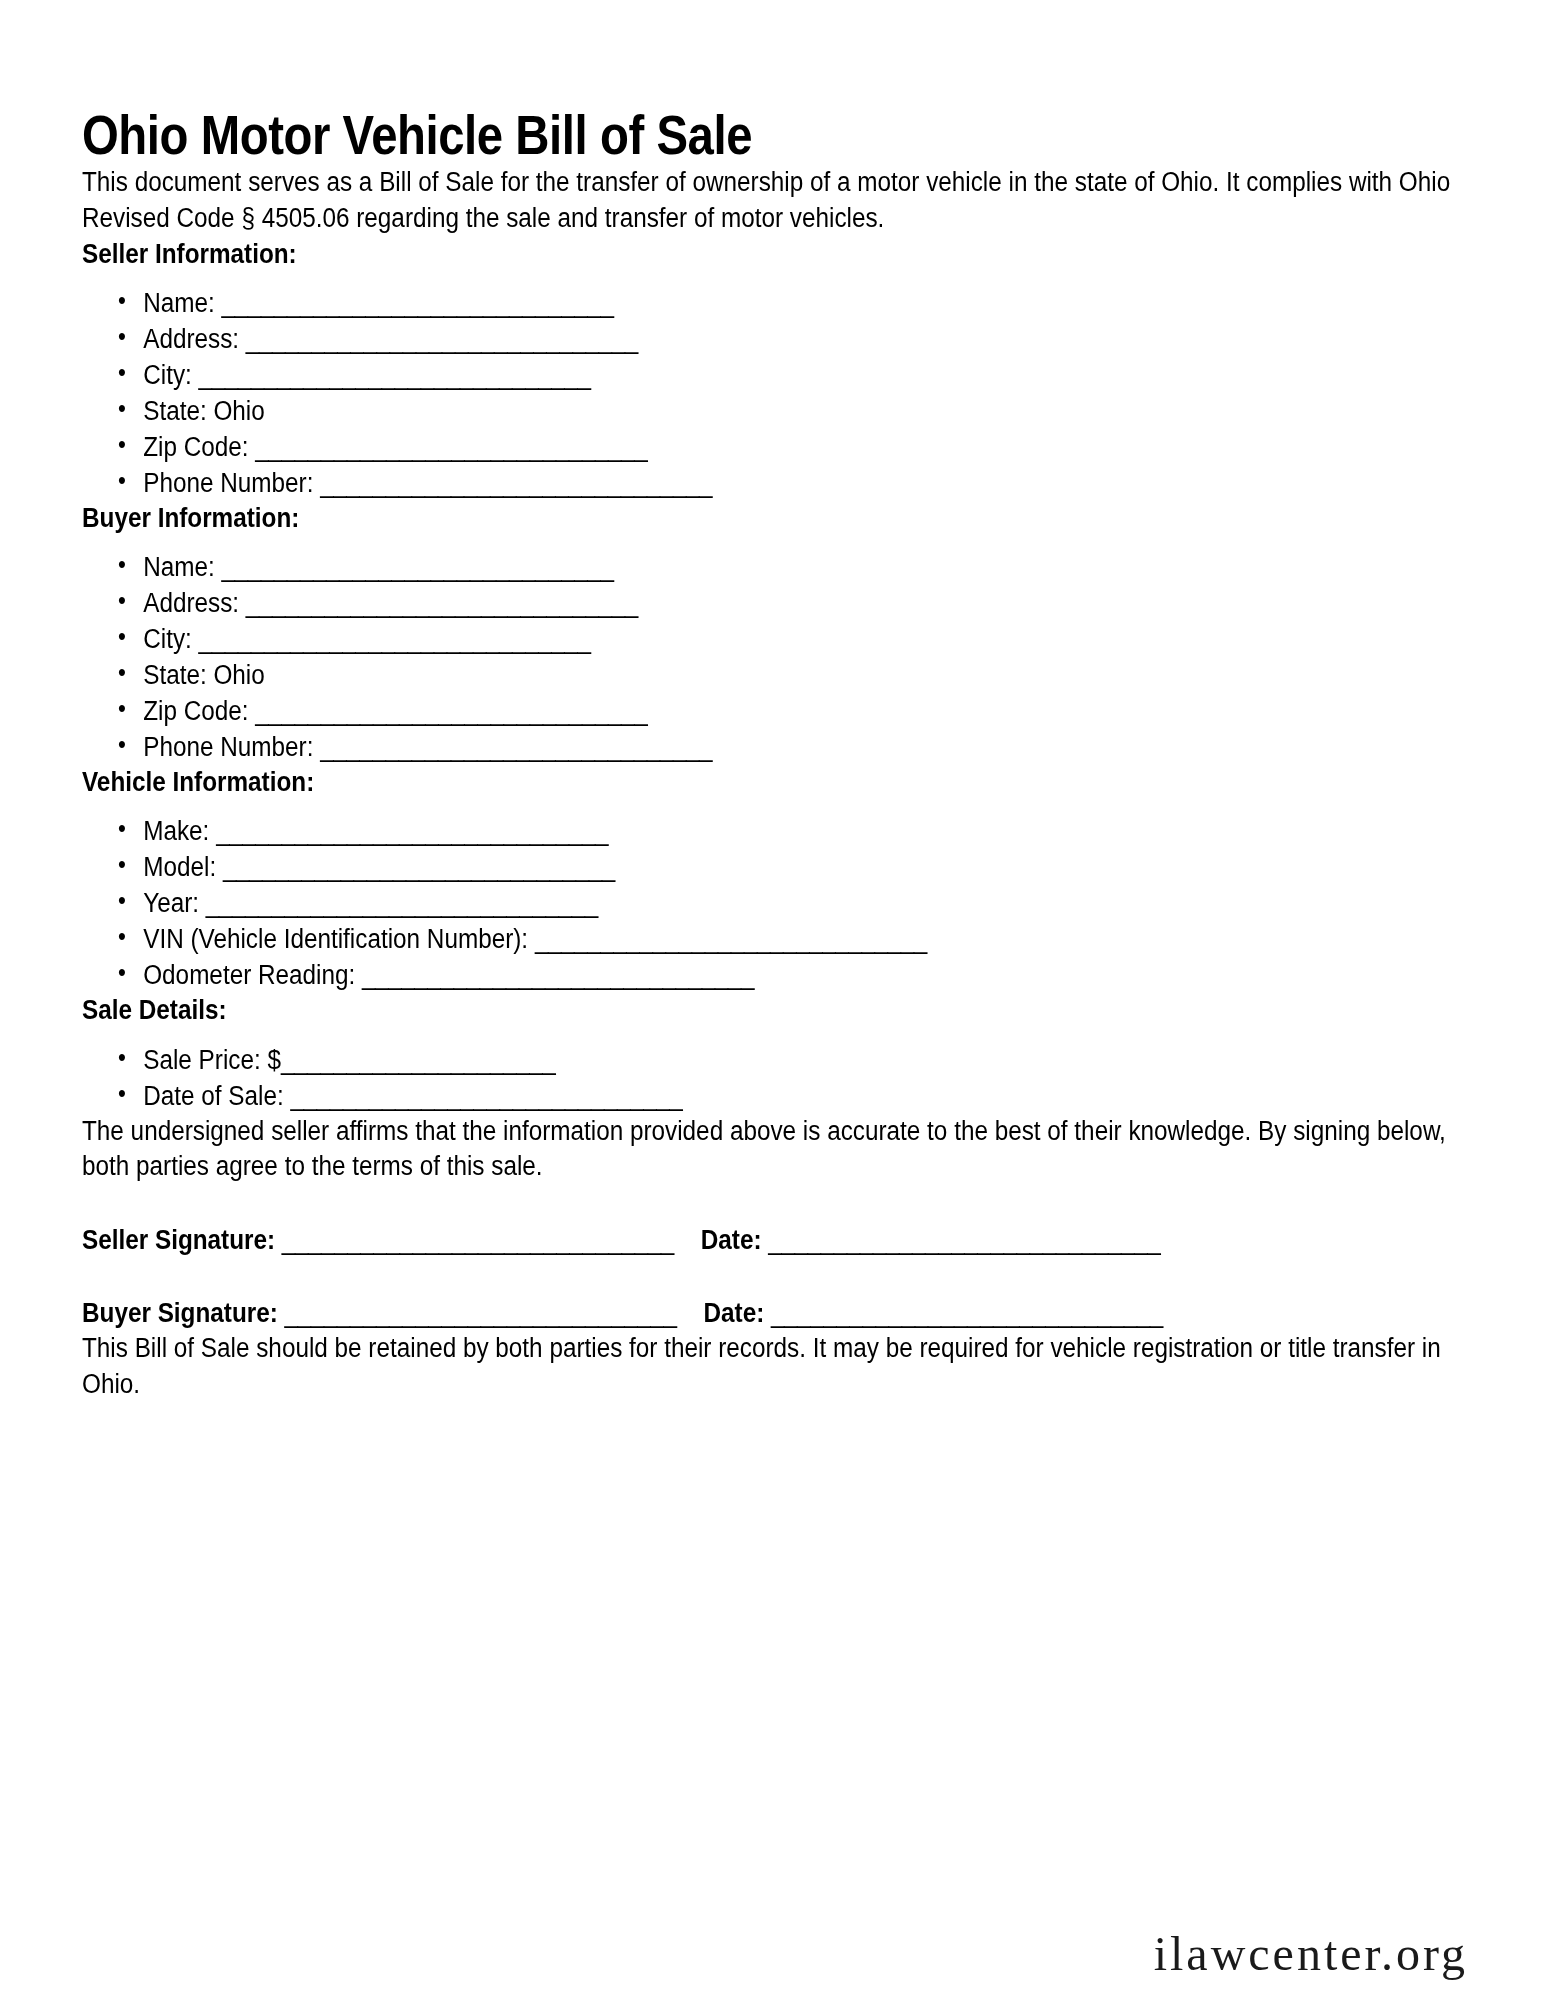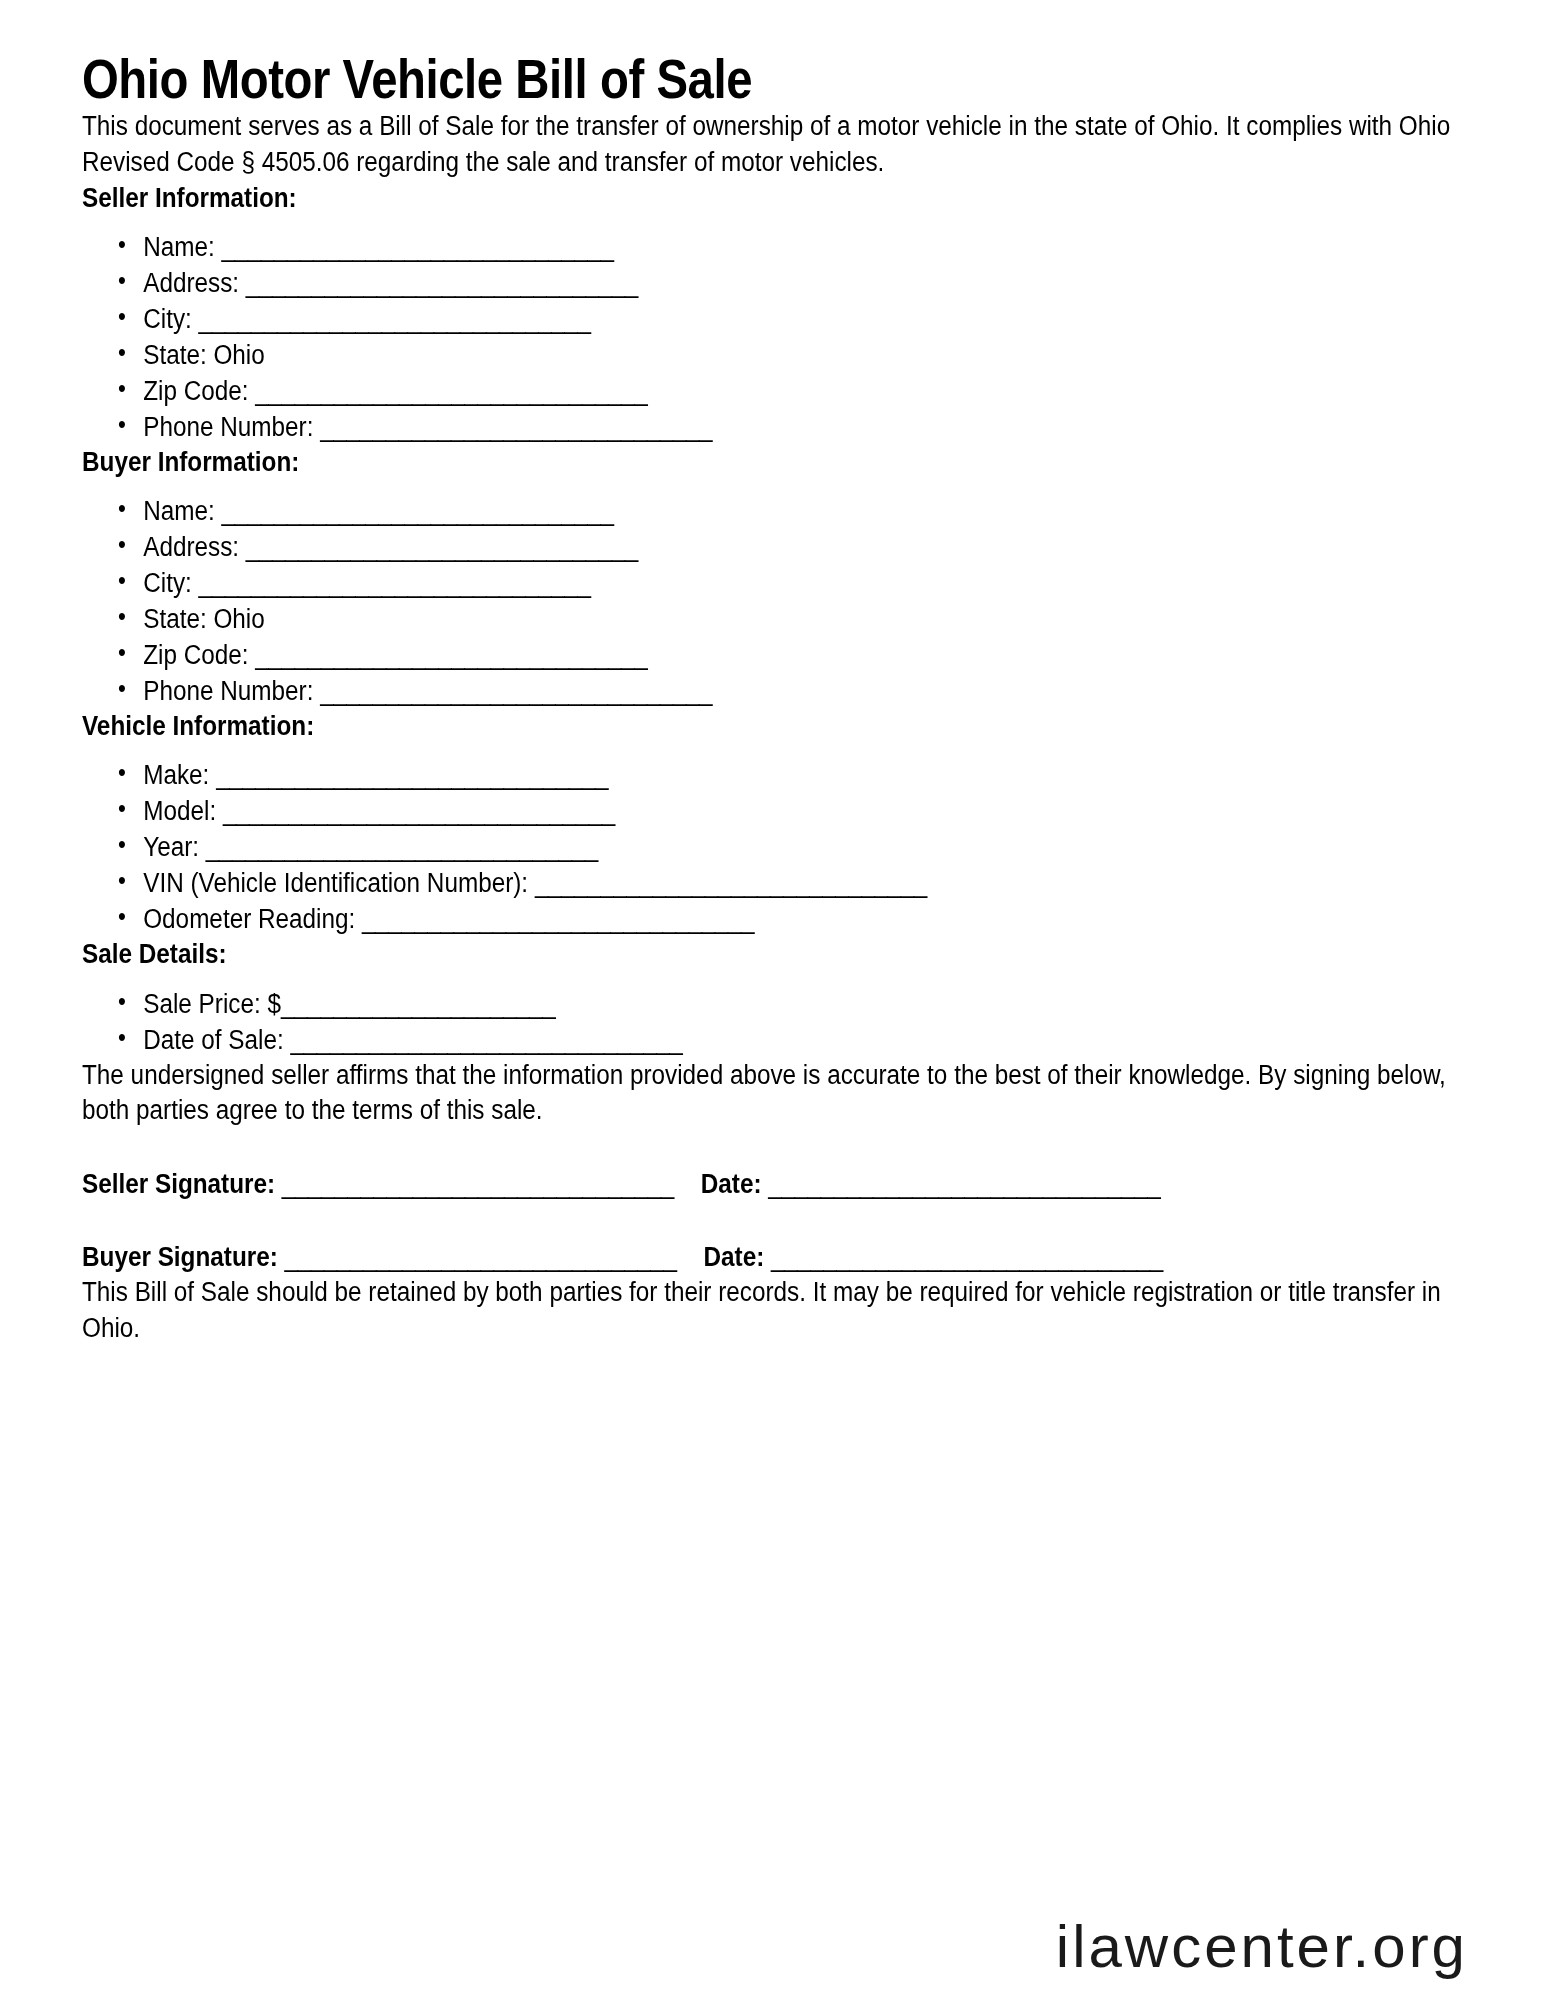--- a/index.html
+++ b/index.html
@@ -14,21 +14,21 @@
     font-family: "Liberation Sans", "DejaVu Sans", sans-serif;
     color: #000000;
     overflow: hidden;
   }
   .page {
     position: absolute;
     left: 0; top: 0;
     width: 1554px;
     height: 2011px;
     box-sizing: border-box;
-    padding: 32px 80px 0 82px;
+    padding: 88px 80px 0 82px;
   }
   .doc-title {
     font-size: 55px;
     font-weight: bold;
     line-height: 1.08;
     letter-spacing: -0.5px;
     margin: 18px 0 0 0;
     transform: scaleX(0.86);
     transform-origin: left center;
     white-space: nowrap;
@@ -92,22 +92,22 @@
   }
   .sig-gap {
     display: inline-block;
     width: 30px;
   }
   .closing { margin-top: 44px; }
   .footer-watermark {
     position: absolute;
     right: 86px;
     bottom: 30px;
-    font-family: Liberation Sans, sans-serif;
-    font-size: 60px;
+    font-family: Liberation Serif, serif;
+    font-size: 48px;
     letter-spacing: 3px;
     color: #1a1a1a;
     white-space: nowrap;
   }
 </style>
 </head>
 <body>
 
 <div class="page">
 

